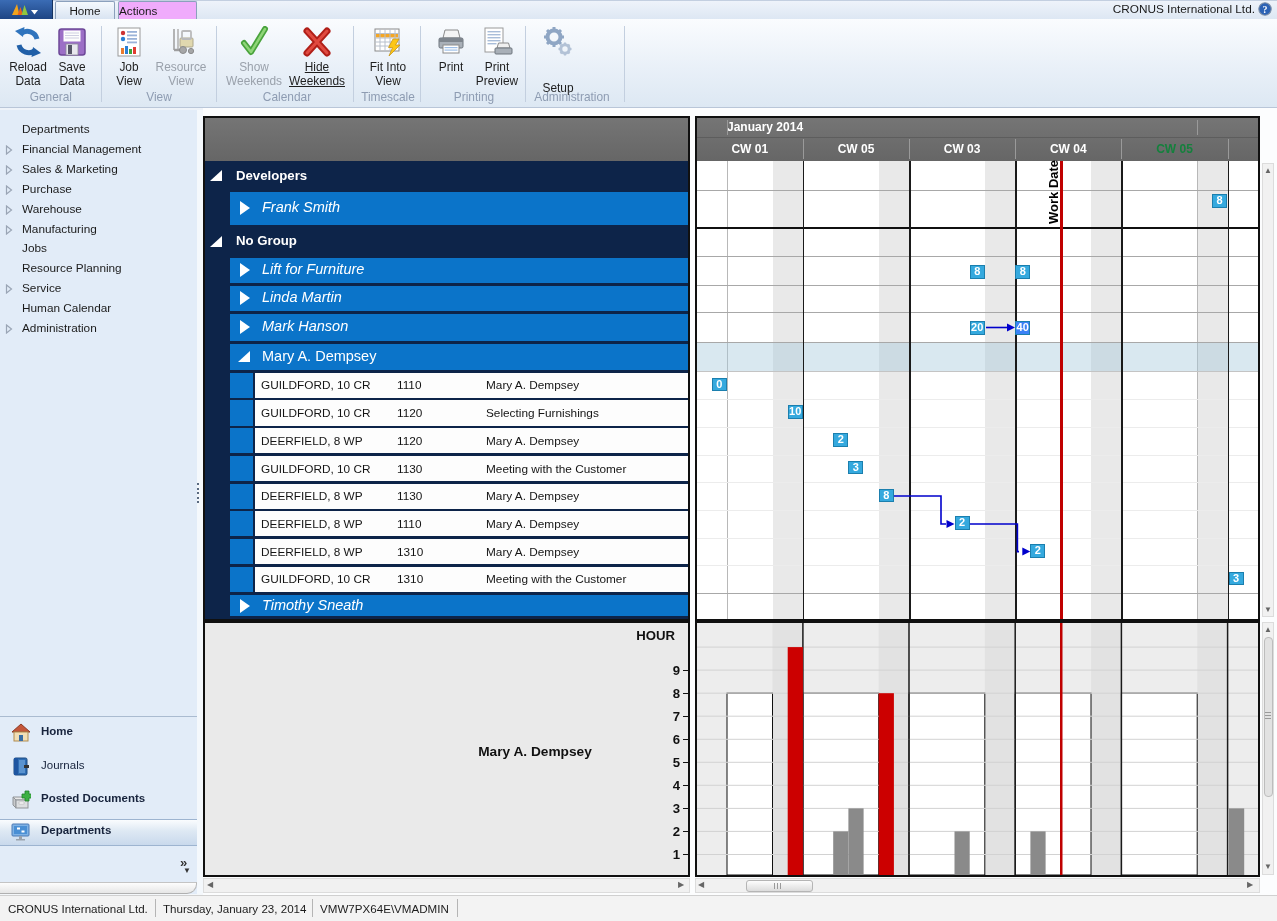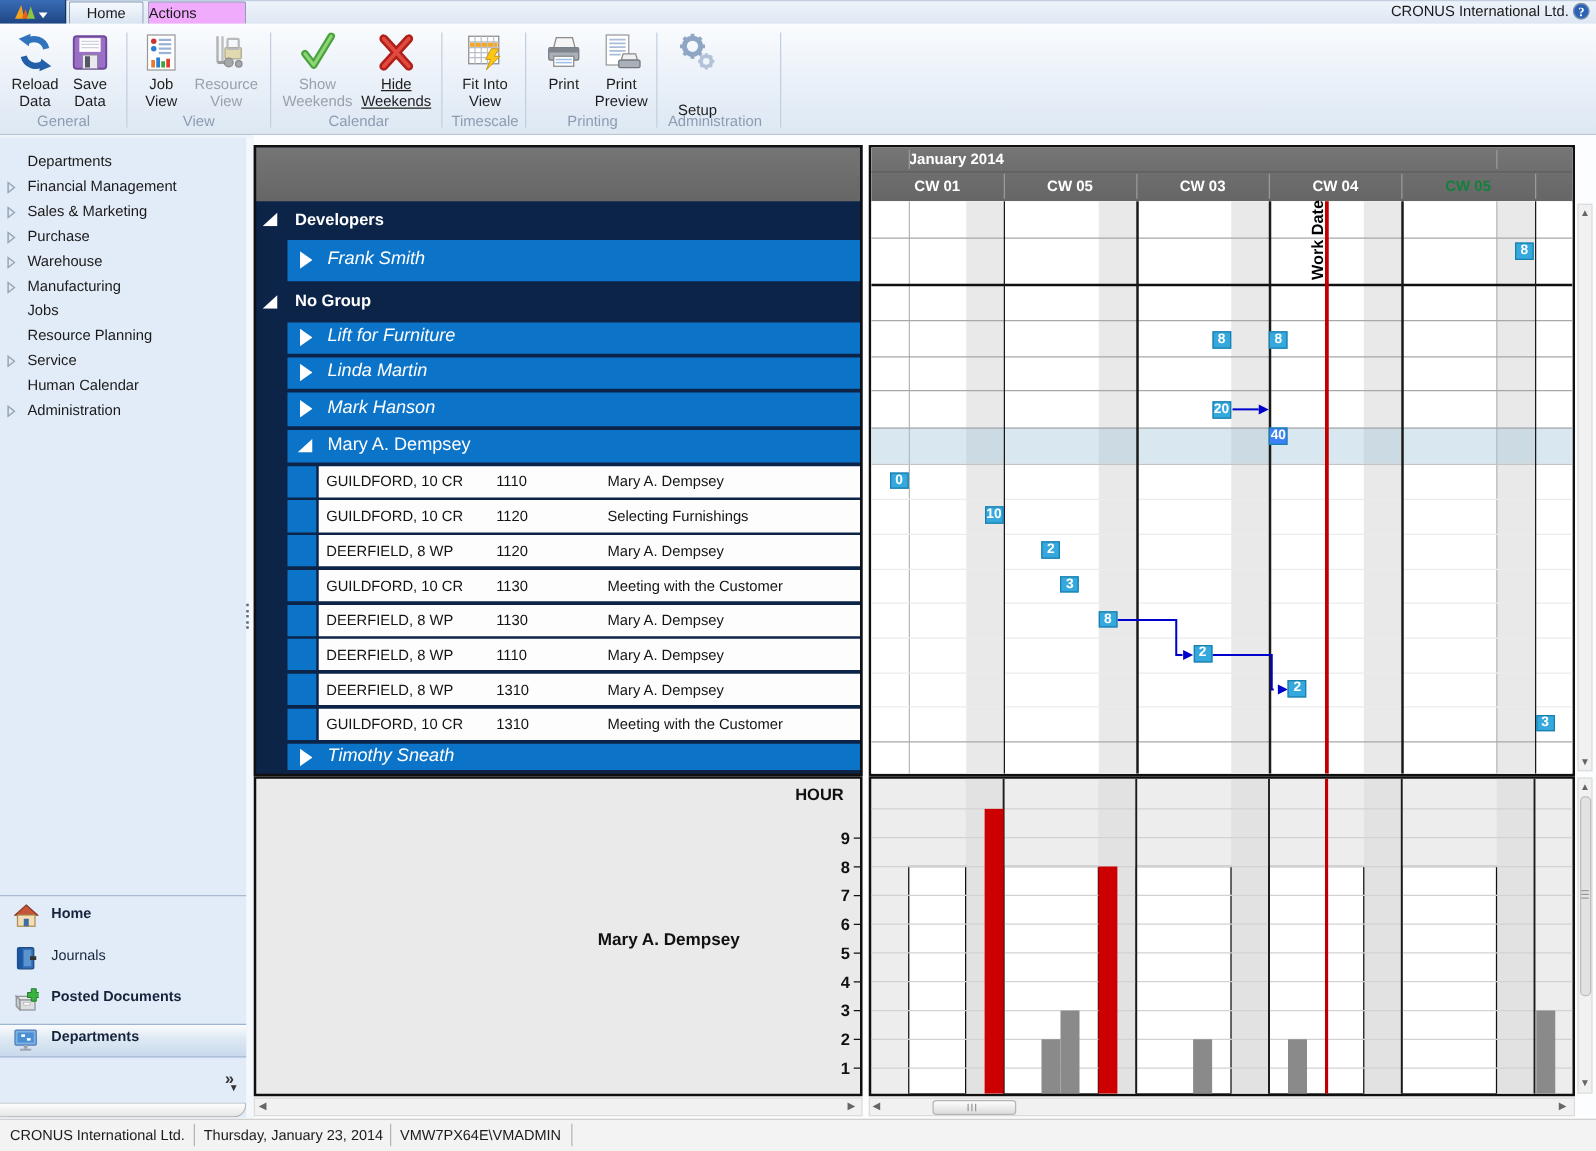--- a/index.html
+++ b/index.html
@@ -369,21 +369,21 @@
         <g fill="#0000cc">
           <polygon points="318,209.5 310,205.5 310,213.5"></polygon>
           <polygon points="257.5,406 249.5,402 249.5,410"></polygon>
           <polygon points="333.3,433.6 325.3,429.6 325.3,437.6"></polygon>
         </g>
       </svg>
 <div class="ab" style="left:515.0px;top:76.0px;width:13px;height:11.5px;background:#35a9de;border:1.5px solid #1b7fae;color:#fff;font-size:11px;font-weight:bold;text-align:center;line-height:11.5px;">8</div>
 <div class="ab" style="left:272.7px;top:147.0px;width:13px;height:11.5px;background:#35a9de;border:1.5px solid #1b7fae;color:#fff;font-size:11px;font-weight:bold;text-align:center;line-height:11.5px;">8</div>
 <div class="ab" style="left:318.2px;top:147.0px;width:13px;height:11.5px;background:#35a9de;border:1.5px solid #1b7fae;color:#fff;font-size:11px;font-weight:bold;text-align:center;line-height:11.5px;">8</div>
 <div class="ab" style="left:272.7px;top:203.3px;width:13px;height:11.5px;background:#35a9de;border:1.5px solid #1b7fae;color:#fff;font-size:11px;font-weight:bold;text-align:center;line-height:11.5px;">20</div>
-<div class="ab" style="left:318.2px;top:203.3px;width:13px;height:11.5px;background:#3b82f6;border:1.5px solid #1b7fae;color:#fff;font-size:11px;font-weight:bold;text-align:center;line-height:11.5px;margin-top:21px;">40</div>
+<div class="ab" style="left:318.2px;top:203.3px;width:13px;height:11.5px;background:#3b82f6;border:1.5px solid #1b7fae;color:#fff;font-size:11px;font-weight:bold;text-align:center;line-height:11.5px;">40</div>
 <div class="ab" style="left:14.8px;top:259.5px;width:13px;height:11.5px;background:#35a9de;border:1.5px solid #1b7fae;color:#fff;font-size:11px;font-weight:bold;text-align:center;line-height:11.5px;">0</div>
 <div class="ab" style="left:90.7px;top:287.3px;width:13px;height:11.5px;background:#35a9de;border:1.5px solid #1b7fae;color:#fff;font-size:11px;font-weight:bold;text-align:center;line-height:11.5px;">10</div>
 <div class="ab" style="left:136.2px;top:315.2px;width:13px;height:11.5px;background:#35a9de;border:1.5px solid #1b7fae;color:#fff;font-size:11px;font-weight:bold;text-align:center;line-height:11.5px;">2</div>
 <div class="ab" style="left:151.4px;top:342.9px;width:13px;height:11.5px;background:#35a9de;border:1.5px solid #1b7fae;color:#fff;font-size:11px;font-weight:bold;text-align:center;line-height:11.5px;">3</div>
 <div class="ab" style="left:181.7px;top:370.6px;width:13px;height:11.5px;background:#35a9de;border:1.5px solid #1b7fae;color:#fff;font-size:11px;font-weight:bold;text-align:center;line-height:11.5px;">8</div>
 <div class="ab" style="left:257.5px;top:398.3px;width:13px;height:11.5px;background:#35a9de;border:1.5px solid #1b7fae;color:#fff;font-size:11px;font-weight:bold;text-align:center;line-height:11.5px;">2</div>
 <div class="ab" style="left:333.4px;top:426.0px;width:13px;height:11.5px;background:#35a9de;border:1.5px solid #1b7fae;color:#fff;font-size:11px;font-weight:bold;text-align:center;line-height:11.5px;">2</div>
 <div class="ab" style="left:531.6px;top:453.7px;width:13px;height:11.5px;background:#35a9de;border:1.5px solid #1b7fae;color:#fff;font-size:11px;font-weight:bold;text-align:center;line-height:11.5px;">3</div>
 </div>
 <div class="ab" style="left:203px;top:621px;width:487px;height:256px;border:2px solid #101010;background:#eaeaea;box-sizing:border-box;"></div>

